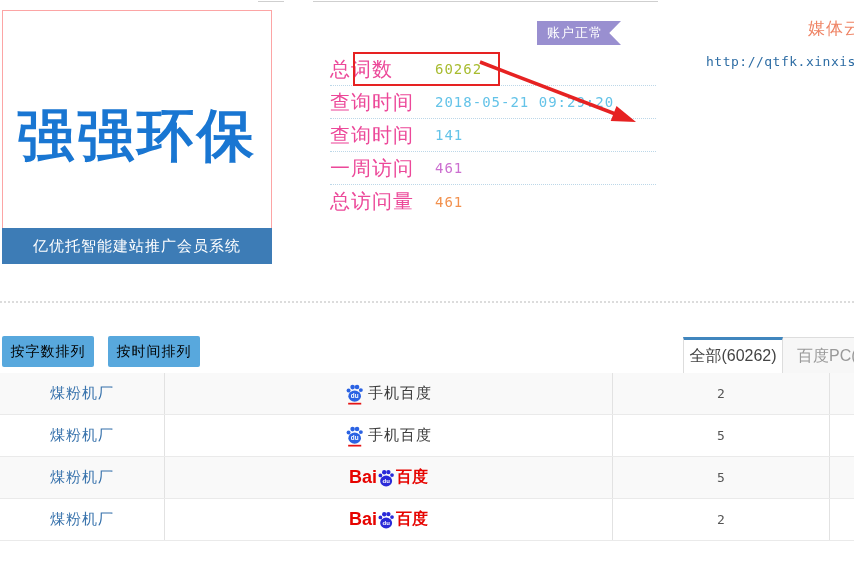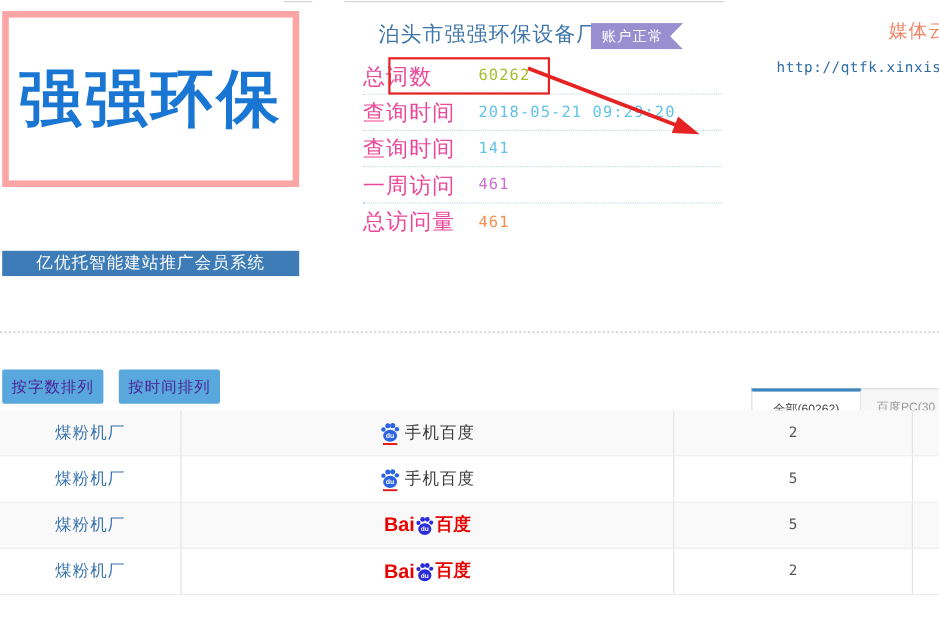--- a/index.html
+++ b/index.html
@@ -5,24 +5,24 @@
   * { margin:0; padding:0; box-sizing:border-box; }
   body { font-family:"Liberation Sans", sans-serif; background:#fff; }
   .page { position:relative; width:854px; height:579px; background:#fff; overflow:hidden; }
 
   
   .topline { position:absolute; top:1px; height:0; border-top:1px solid #cfcfcf; }
   .topline.a { left:258px; width:26px; }
   .topline.b { left:313px; width:345px; }
 
   
-  .logo-box { position:absolute; left:2px; top:10px; width:270px; height:160px;
-              background:#fff; border:6px solid #fca5a5; display:flex; align-items:center; justify-content:center; }
+  .logo-box { position:absolute; left:2px; top:10px; width:270px; height:252px;
+              background:#fff; border:1px solid #fca5a5; display:flex; align-items:center; justify-content:center; }
   .logo-text { font-size:57px; font-weight:700; color:#1976d2; letter-spacing:3px; white-space:nowrap; }
-  .logo-banner { position:absolute; left:2px; top:228px; width:270px; height:23px; background:#3d7cb6;
+  .logo-banner { position:absolute; left:2px; top:228px; width:270px; height:36px; background:#3d7cb6;
                  color:#fff; font-size:15px; display:flex; align-items:center; justify-content:center; letter-spacing:1px; }
 
   
   .company-title { position:absolute; left:344px; top:18px; font-size:19px; color:#3e76ab; letter-spacing:1px; white-space:nowrap; }
   .account-badge { position:absolute; left:537px; top:21px; height:24px; line-height:24px;
                    background:#998fd0; color:#fff; font-size:13px; font-weight:400;
                    padding:0 18px 0 10px; letter-spacing:1px;
                    clip-path:polygon(0 0,100% 0,86% 50%,100% 100%,0 100%); }
 
   .media-label { position:absolute; left:808px; top:17px; font-size:17px; color:#ef8465; white-space:nowrap; letter-spacing:1px; }
@@ -39,27 +39,27 @@
   
   .ann-rect { position:absolute; left:353px; top:52px; width:147px; height:34px;
               border:2px solid #e62222; z-index:6; }
   .ann-arrow { position:absolute; left:450px; top:52px; width:200px; height:80px; z-index:6; }
 
   
   .divider { position:absolute; left:0; top:301px; width:854px; height:0; border-top:2px dotted #dcdcdc; }
 
   
   .sort-btn { position:absolute; top:336px; width:92px; height:31px; background:#58a8dd; border:none;
-              color:#4c1d95; font-size:14px; letter-spacing:1px; border-radius:2px; cursor:pointer;
+              color:#000000; font-size:14px; letter-spacing:1px; border-radius:2px; cursor:pointer;
               font-family:"Liberation Sans", sans-serif; }
   .sort-btn.words { left:2px; }
   .sort-btn.time { left:108px; }
 
   
-  .tab { position:absolute; top:353px; height:37px; font-size:11px; }
+  .tab { position:absolute; top:337px; height:37px; font-size:16px; }
   .tab.active { left:683px; width:100px; background:#fff; border:1px solid #ddd; border-bottom:none;
                 border-top:3px solid #4086be; color:#444; text-align:center; line-height:32px; }
   .tab.inactive { left:783px; width:111px; background:#f7f7f7; border:1px solid #ddd; border-left:none;
                   border-bottom:none; color:#999; line-height:35px; padding-left:14px; white-space:nowrap; overflow:hidden; }
 
   
   .rank-table { position:absolute; left:0; top:373px; width:854px; }
   .trow { display:grid; grid-template-columns:165px 448px 217px 1fr; }
   .trow > div { border-right:1px solid #e2e2e2; display:flex; align-items:center; justify-content:center; }
   .trow > div:last-child { border-right:none; }
@@ -82,21 +82,20 @@
 <div class="page">
 
   <div class="topline a"></div>
   <div class="topline b"></div>
 
   <div class="logo-box">
     <span class="logo-text">强强环保</span>
   </div>
   <div class="logo-banner">亿优托智能建站推广会员系统</div>
 
-  <div class="company-title">泊头市强强环保设备厂</div>
   <div class="account-badge">账户正常</div>
   <div class="media-label">媒体云</div>
   <div class="site-url">http://qtfk.xinxisea.</div>
 
   <div class="stats">
     <div class="stat-row">
       <span class="stat-label">总词数</span>
       <span class="stat-value" style="color: rgb(168, 188, 48);">60262</span>
     </div>
     <div class="stat-row">

